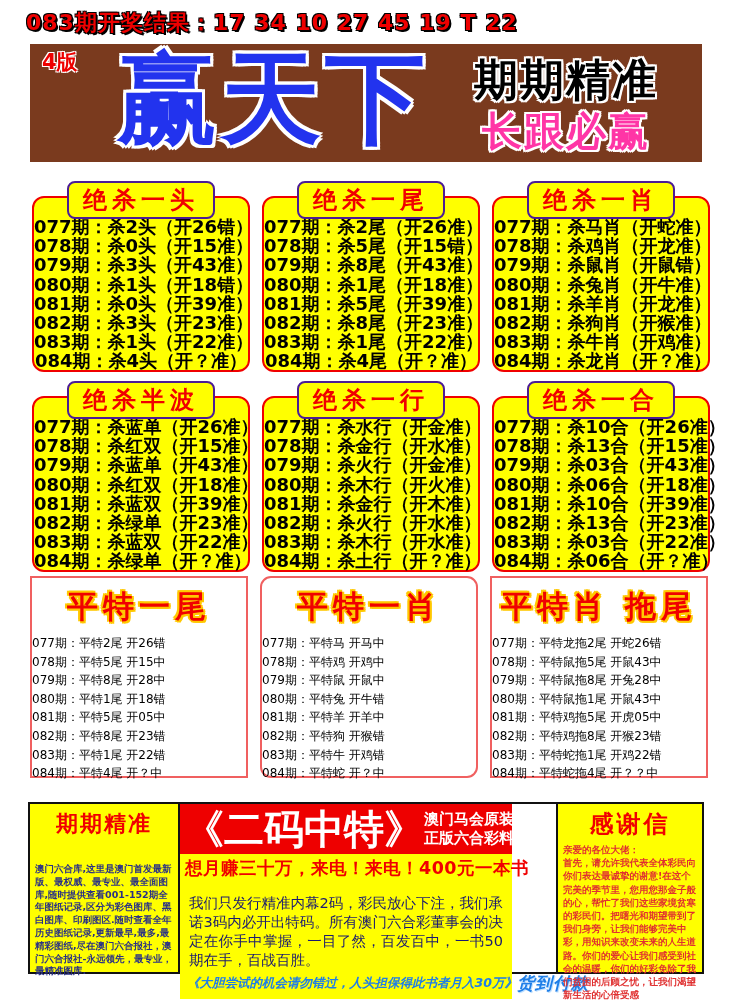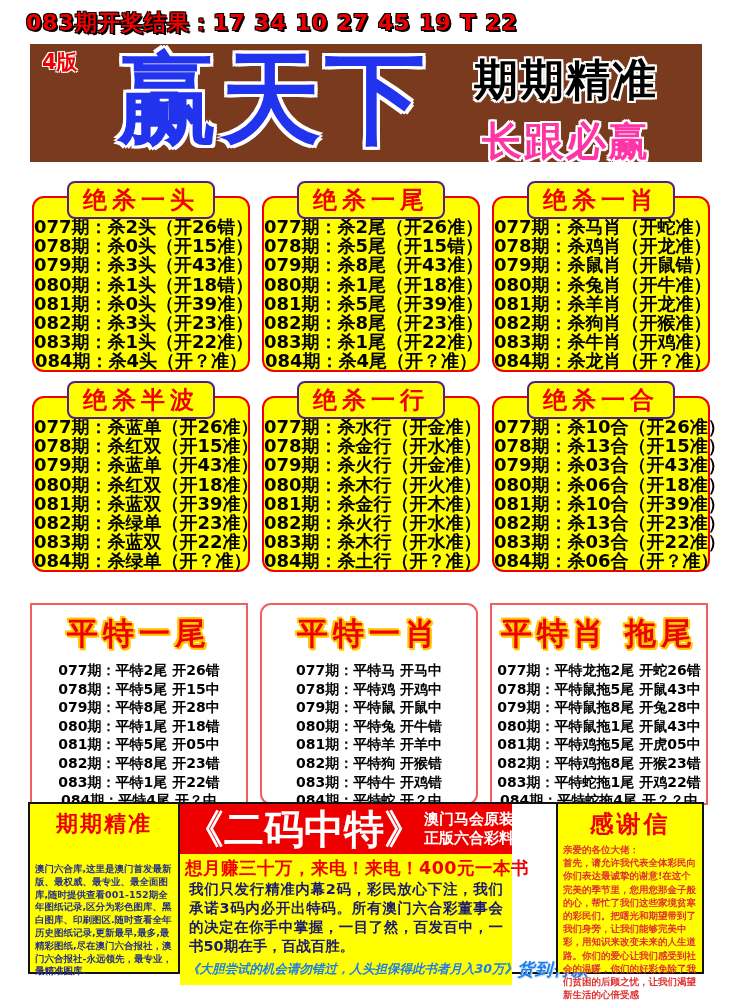--- a/index.html
+++ b/index.html
@@ -32,21 +32,21 @@
   }
   .header-right{
     position:absolute;right:6px;top:10px;width:260px;text-align:center;
   }
   .slogan1{
     font-size:44px;font-weight:bold;color:#000;letter-spacing:2px;line-height:52px;
     text-shadow:2px 0 0 #fff,-2px 0 0 #fff,0 2px 0 #fff,0 -2px 0 #fff,2px 2px 0 #fff,-2px -2px 0 #fff,2px -2px 0 #fff,-2px 2px 0 #fff;
     white-space:nowrap;
   }
   .slogan2{
-    margin-top:12px;font-size:40px;font-weight:bold;color:#ff35a6;letter-spacing:2px;line-height:46px;
+    margin-top:2px;font-size:40px;font-weight:bold;color:#ff35a6;letter-spacing:2px;line-height:46px;
     text-shadow:2px 0 0 #fff,-2px 0 0 #fff,0 2px 0 #fff,0 -2px 0 #fff,2px 2px 0 #fff,-2px -2px 0 #fff,2px -2px 0 #fff,-2px 2px 0 #fff;
     white-space:nowrap;
   }
   
   .kill-panel{
     position:absolute;width:218px;height:176px;background:#ffff00;
     border:2px solid #f00000;border-radius:12px;box-sizing:border-box;
   }
   .kill-title{
     position:absolute;left:50%;top:-17px;transform:translateX(-50%);
@@ -54,32 +54,32 @@
     padding:1px 14px;font-size:24px;font-weight:bold;color:#f00000;
     letter-spacing:5px;white-space:nowrap;z-index:2;
   }
   .kill-panel .rows{padding-top:19px;}
   .kill-panel .row{
     font-size:18px;font-weight:bold;color:#000;line-height:19.2px;
     text-align:center;white-space:nowrap;
   }
   
   .pt-panel{
-    position:absolute;top:603px;width:218px;height:202px;background:#ffffff;
+    position:absolute;top:576px;width:218px;height:202px;background:#ffffff;
     border:2px solid #f06060;box-sizing:border-box;text-align:center;
   }
   .pt-title{
     margin-top:8px;font-size:31px;font-weight:bold;color:#f00000;letter-spacing:5px;
     text-shadow:2px 0 0 #ffc800,-2px 0 0 #ffc800,0 2px 0 #ffc800,0 -2px 0 #ffc800,2px 2px 0 #ffc800,-2px -2px 0 #ffc800;
     white-space:nowrap;
   }
   .pt-panel .rows{margin-top:6px;}
   .pt-panel .row{
-    font-size:14px;font-weight:bold;color:#000;line-height:18.6px;
-    text-align:center;white-space:nowrap;
+    font-size:12px;font-weight:normal;color:#000;line-height:18.6px;
+    text-align:left;white-space:nowrap;
   }
   
   .bottom-box{
     position:absolute;left:28px;top:802px;width:676px;height:172px;
     border:2px solid #111;box-sizing:border-box;display:flex;background:#fff;
   }
   .bl{
     width:150px;background:#ffff00;border-right:2px solid #111;box-sizing:border-box;
     padding:2px 5px;
   }
@@ -100,21 +100,21 @@
   .band-side{
     margin-left:auto;color:#fff;font-size:15px;font-weight:bold;line-height:19px;
     text-align:left;white-space:nowrap;padding-right:2px;
   }
   .bm-yellow{background:#ffff00;padding:2px 5px 4px;}
   .red-line{
     color:#f00000;font-size:17.5px;font-weight:bold;letter-spacing:0.5px;white-space:nowrap;
     text-align:center;
   }
   .bm-par{
-    margin-top:0;color:#1a1a70;font-size:14.5px;font-weight:bold;line-height:19px;
+    margin-top:14px;color:#1a1a70;font-size:14.5px;font-weight:normal;line-height:19px;
     text-align:justify;padding:0 4px;
   }
   .blue-row{display:flex;align-items:center;justify-content:space-between;margin-top:2px;padding:0 2px;font-style:italic;}
   .blue-line{color:#1e7ee8;font-size:12.5px;font-weight:bold;white-space:nowrap;}
   .cod{
     color:#1e7ee8;font-size:17px;font-weight:bold;letter-spacing:1px;white-space:nowrap;
     text-shadow:1px 1px 0 #bfe0ff;
   }
   .br{
     width:146px;background:#ffff00;border-left:2px solid #111;box-sizing:border-box;

